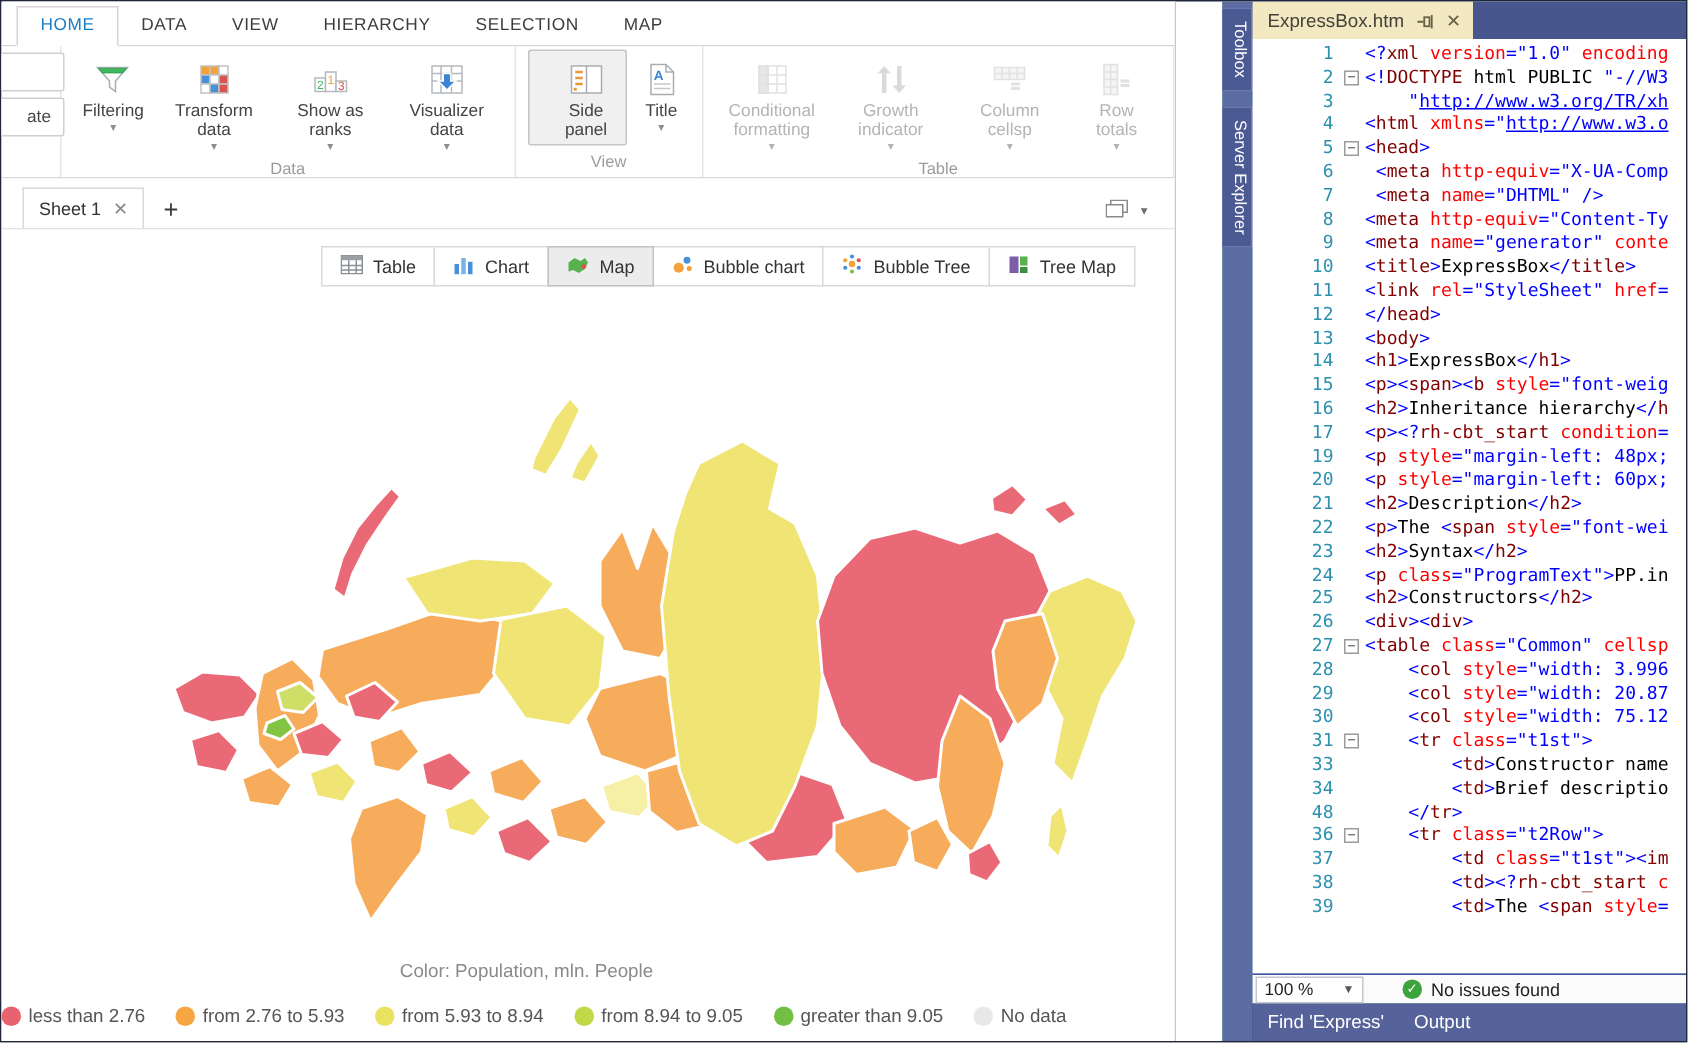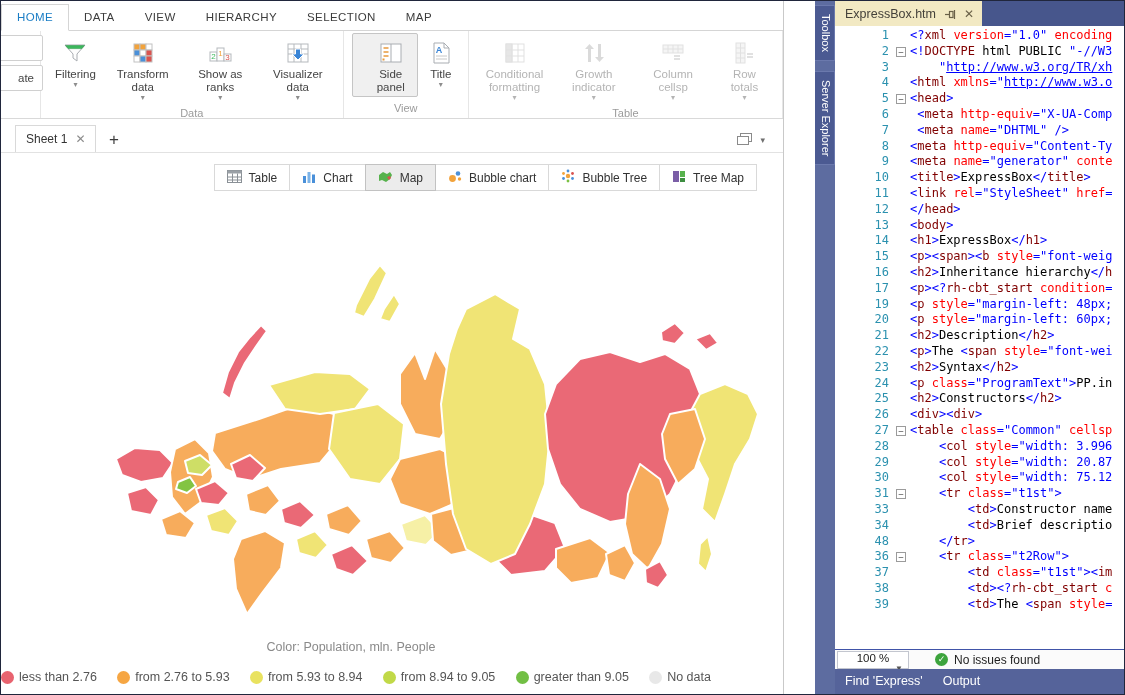--- a/index.html
+++ b/index.html
@@ -3,21 +3,21 @@
 <meta charset="utf-8">
 <style>
   * { box-sizing: border-box; margin: 0; padding: 0; }
   body { font-family: "Liberation Sans", sans-serif; background: #888; }
   .screen { position: relative; width: 1125px; height: 695px; background: #fff;
             border: 1px solid #20263c; overflow: hidden; }
 
   
   .app { position: absolute; left: 0; top: 0; width: 783px; height: 693px; background: #fff; border-right: 1px solid #c9c9c9; }
 
-  .rtabs { position: absolute; left: 0; top: 0; width: 100%; height: 30px; display: flex; align-items: flex-end; background: #fff; border-bottom: 1px solid #d5d5d5; }
+  .rtabs { position: absolute; left: 0; top: 0; width: 100%; height: 30px; display: flex; align-items: flex-end; padding-left: 10px; background: #fff; border-bottom: 1px solid #d5d5d5; }
   .rtab { padding: 6px 15px 7px; font-size: 11.5px; letter-spacing: .4px; color: #3c3c3c; cursor: default; }
   .rtab.active { color: #1a7dc5; border: 1px solid #d5d5d5; border-bottom: 1px solid #fff; margin-bottom: -1px; background: #fff; }
 
   .ribbon { position: absolute; left: 0; top: 30px; width: 100%; height: 88px; background: #fff; border-bottom: 1px solid #d9d9d9; display: flex; }
   .cutbtns { width: 44px; position: relative; border-right: 1px solid #e6e6e6; }
   .cutbtn { position: absolute; left: -26px; width: 68px; height: 26px; border: 1px solid #d0d0d0; border-radius: 2px; background: #fff; font-size: 11.5px; color: #444; display: flex; align-items: center; justify-content: flex-end; padding-right: 8px; }
   .cutbtn.b1 { top: 4px; } .cutbtn.b2 { top: 34px; }
   .rgroup { position: relative; display: flex; flex-direction: column; border-right: 1px solid #e6e6e6; padding: 2px 6px 0; }
   .rbtns { display: flex; flex: 1; align-items: flex-start; justify-content: center; }
   .rbtn { display: flex; flex-direction: column; align-items: center; padding: 4px 5px 2px; margin: 0 2px; border: 1px solid transparent; border-radius: 2px; cursor: default; }
@@ -71,21 +71,21 @@
   .codetext { color: #000; }
   .tk-d { color: #0000ff; } .tk-e { color: #800000; } .tk-a { color: #ff0000; }
   .tk-v { color: #0000ff; } .tk-t { color: #000; }
   .tk-l { color: #0000ff; text-decoration: underline; }
 
   .vscroll { position: absolute; right: 0; top: 0; width: 14px; height: 100%; background: #e8e8ec; }
   .vthumb { position: absolute; left: 1px; top: 20px; width: 12px; height: 390px; background: #c2c3c9; }
   .vsplit { position: absolute; left: 0; top: 0; width: 14px; height: 14px; background: #e8e8ec; border-bottom: 1px solid #cfcfd6; color: #7a7a85; font-size: 9px; text-align: center; line-height: 13px; }
 
   .editorstatus { position: absolute; left: 0; top: 648px; width: 100%; height: 20px; background: #fbfbfb; border-top: 1px solid #4053a8; display: flex; align-items: center; }
-  .zoomcombo { width: 72px; height: 18px; margin-left: 2px; background: #fff; border: 1px solid #c3c6cf; font-size: 11.5px; color: #222; display: flex; align-items: center; padding: 0 5px; cursor: default; flex-direction: column; }
+  .zoomcombo { width: 72px; height: 18px; margin-left: 2px; background: #fff; border: 1px solid #c3c6cf; font-size: 11.5px; color: #222; display: flex; align-items: center; padding: 0 5px; cursor: default; }
   .zoomcombo .zc { margin-left: auto; font-size: 8px; color: #555; }
   .issues { display: flex; align-items: center; gap: 6px; margin-left: 26px; font-size: 12px; color: #1e1e1e; }
   .chk { width: 13px; height: 13px; border-radius: 50%; background: #3da43d; color: #fff; font-size: 9px; line-height: 13px; text-align: center; }
 
   .vsbottom { position: absolute; left: 0; top: 668px; width: 100%; height: 25px; background: #55639a; display: flex; gap: 20px; padding-left: 10px; }
   .btab { color: #fff; font-size: 12.5px; padding-top: 5px; position: relative; cursor: default; }
   .btab::after { content: ""; position: absolute; left: 0; right: 0; bottom: -4px; height: 4px; background: #8491c1; }
 </style>
 </head>
 <body>

